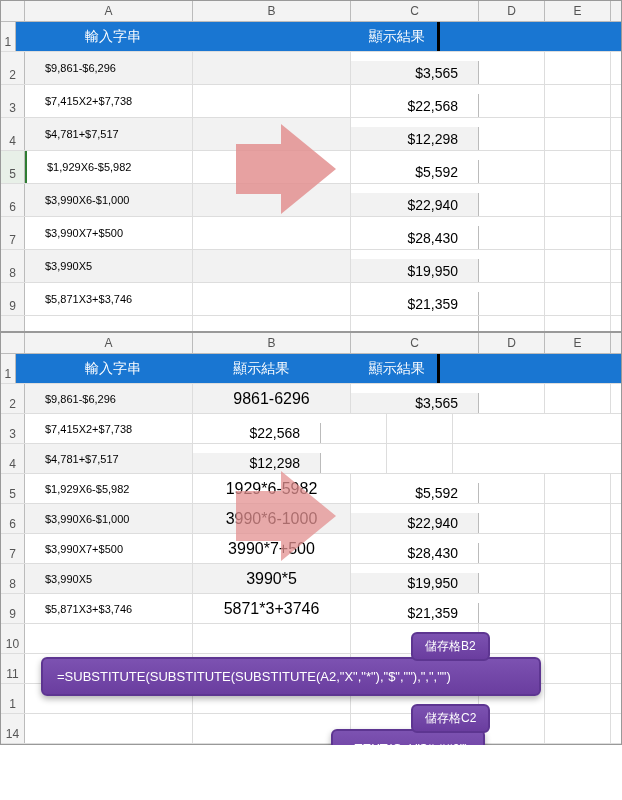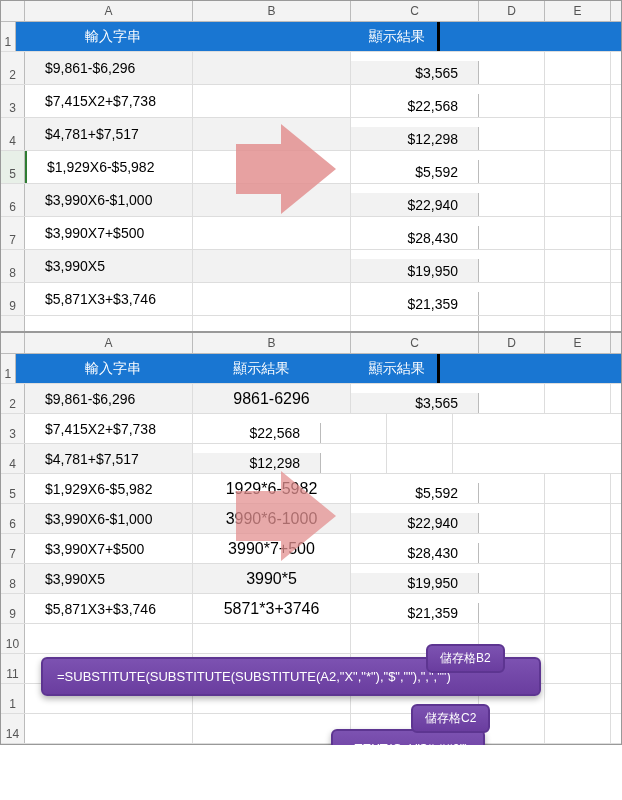--- a/index.html
+++ b/index.html
@@ -72,21 +72,21 @@
     }
     .header-row .cell {
       justify-content: center;
       border-right-color: #1976d2;
       font-size: 14px;
       margin-left: 44px;
     }
     .header-row .cell.bordered {
       border-right: 3px solid #000000;
     }
-    .data-row .cell.col-a { font-size: 14px; padding-left: 20px; }
+    .data-row .cell.col-a { font-size: 11px; padding-left: 20px; }
     .data-row .cell.col-b { justify-content: center; font-size: 16px; }
     .data-row .cell.col-c { justify-content: flex-end; font-size: 14px; padding-right: 20px; margin-top: 9px; }
     .data-row.alt .cell.col-a,
     .data-row.alt .cell.col-b,
     .data-row.alt .cell.col-c { background: #f2f2f2; }
     .cell.selected-left { border-left: 2px solid #2e7d32; }
     .arrow {
       position: absolute;
       width: 120px;
       height: 100px;
@@ -342,18 +342,18 @@
     <div class="cell col-e"></div>
       </div>
     </div>
 
   <div class="arrow" style="left:225px; top:133px;">
     <svg viewBox="0 0 120 100">
         <polygon points="10,25 55,25 55,5 110,50 55,95 55,75 10,75" fill="#e39090" opacity="0.75"></polygon>
       </svg>
   </div>
 
-  <div class="formula-tag" style="left:410px; top:311px;margin-left:15px;">儲存格B2</div>
+  <div class="formula-tag" style="left:410px; top:299px;">儲存格B2</div>
   <div class="formula-box" style="left:40px; top:324px; width:500px;">=SUBSTITUTE(SUBSTITUTE(SUBSTITUTE(A2,"X","*"),"$",""),",","")</div>
 
   <div class="formula-tag" style="left:410px; top:371px;">儲存格C2</div>
   <div class="formula-box" style="left:330px; top:396px;">=TEXT(Cal,"$#,##0")</div>
 </div>
 
 </body></html>

